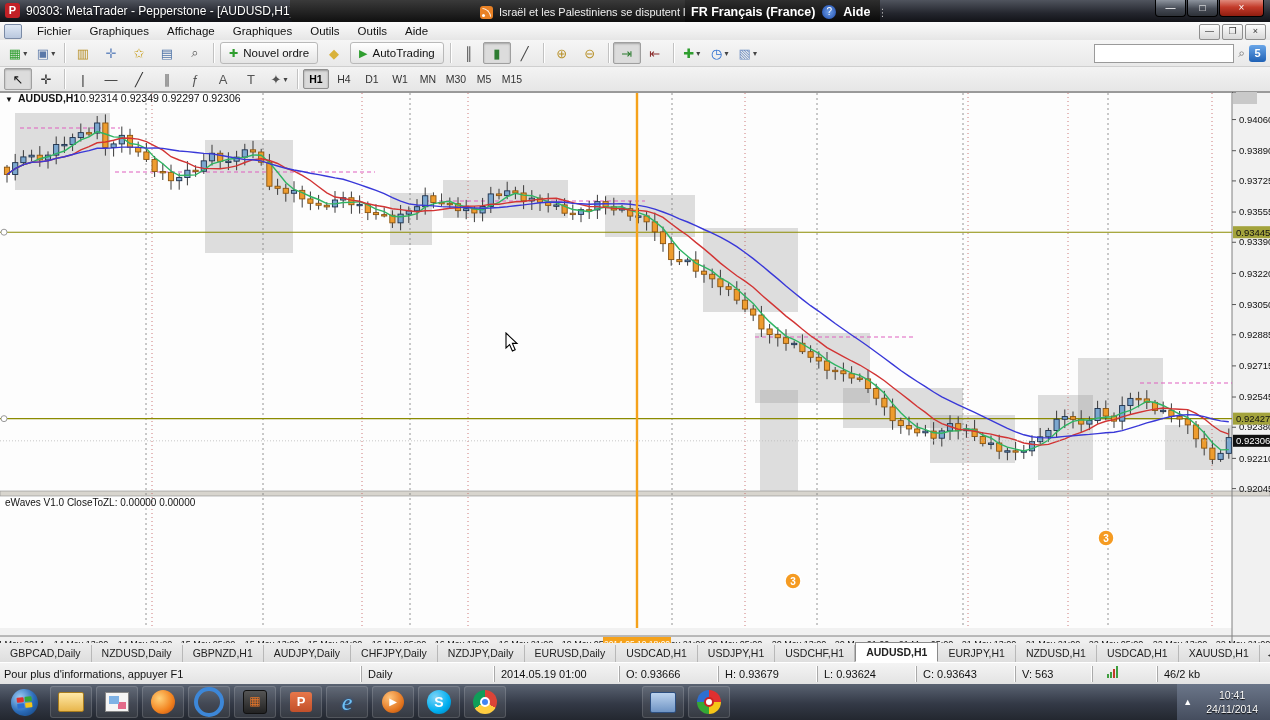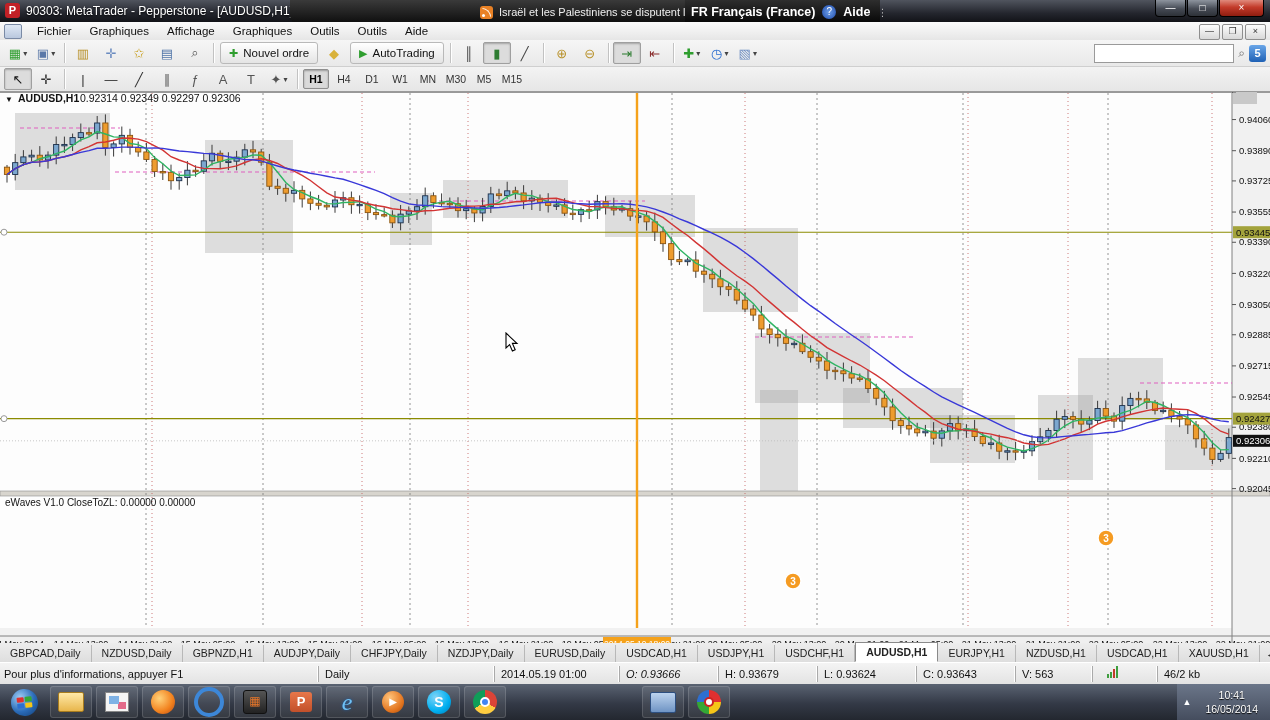--- a/index.html
+++ b/index.html
@@ -872,22 +872,22 @@
       <div class="tab">USDCAD,H1</div>
       <div class="tab">XAUUSD,H1</div>
       <div class="tabarrows">
         <span>◂</span>
       </div>
     </div>
 
   <div class="statusbar" id="statusbar">
     <span class="st-info">Pour plus d'informations, appuyer F1</span>
   <div class="st-sec" style="width: 120px;">Daily</div>
-      <div class="st-sec" style="width: 112px; margin-left: 43px;">2014.05.19 01:00</div>
-      <div class="st-sec" style="width: 86px; font-style: italic;">O: 0.93666</div>
+      <div class="st-sec" style="width: 112px;">2014.05.19 01:00</div>
+      <div class="st-sec" style="width: 86px;">O: 0.93666</div>
       <div class="st-sec" style="width: 86px;">H: 0.93679</div>
       <div class="st-sec" style="width: 86px;">L: 0.93624</div>
       <div class="st-sec" style="width: 86px;">C: 0.93643</div>
       <div class="st-sec" style="width: 64px;">V: 563</div>
       <div class="st-sec" style="width: 52px;"><span class="hist-ico">
           <span style="height: 4px;"></span>
           <span style="height: 6px;"></span>
           <span style="height: 9px; background: rgb(194, 59, 42);"></span>
           <span style="height: 12px;"></span>
         </span></div>
@@ -937,18 +937,18 @@
       <div class="tb-ico">
         <div class="i-remote"></div>
       </div>
       <div class="tb-ico">
         <div class="i-wheel"></div>
       </div>
       <div class="tray">
         <span class="tray-arrow">▲</span>
         <div class="clock">
           <div>10:41</div>
-          <div>16/05/2014</div>
+          <div>24/11/2014</div>
         </div>
       </div>
     </div>
 
 </div>
 
 </body></html>

